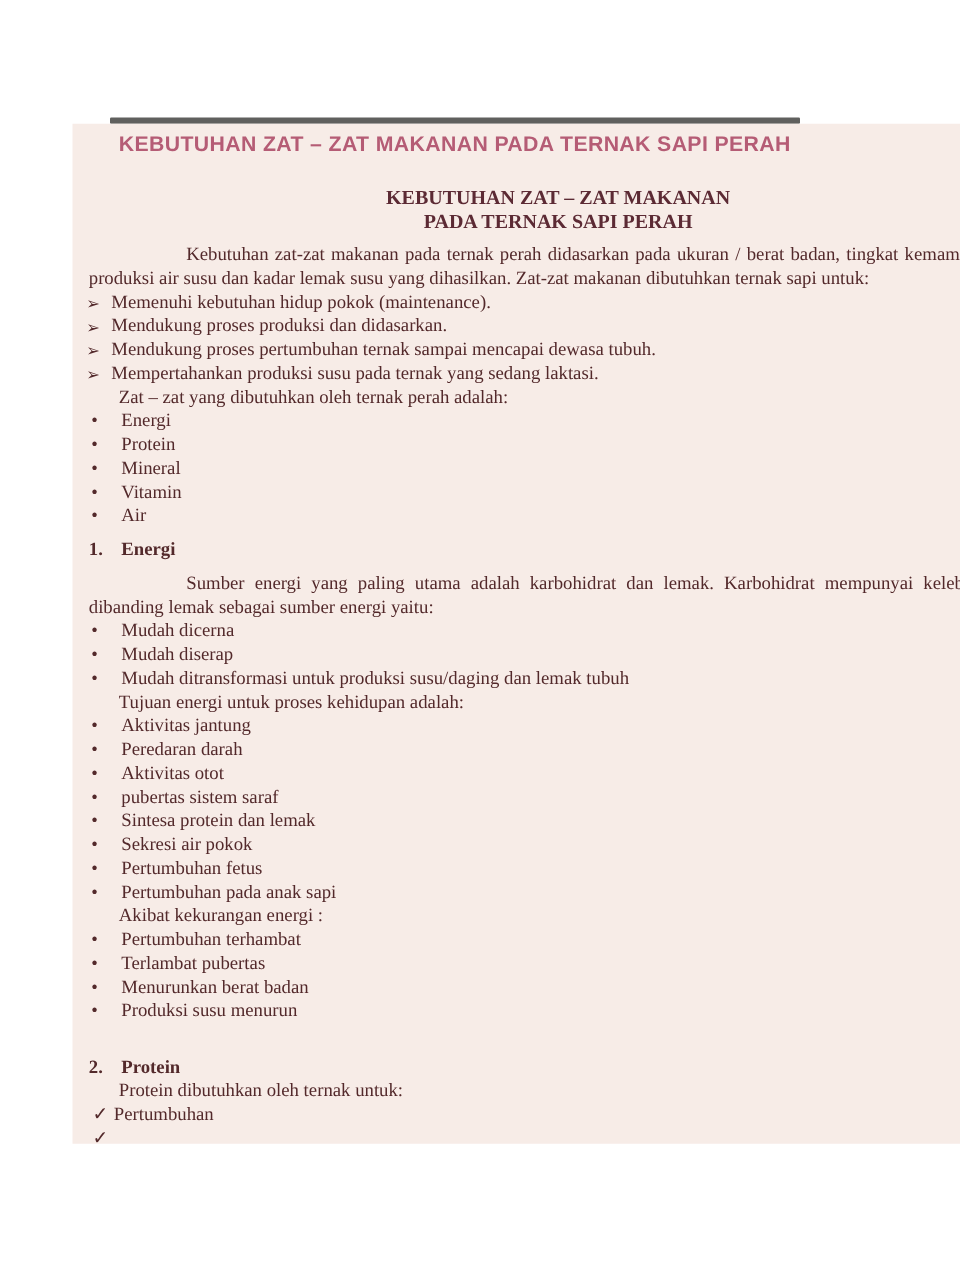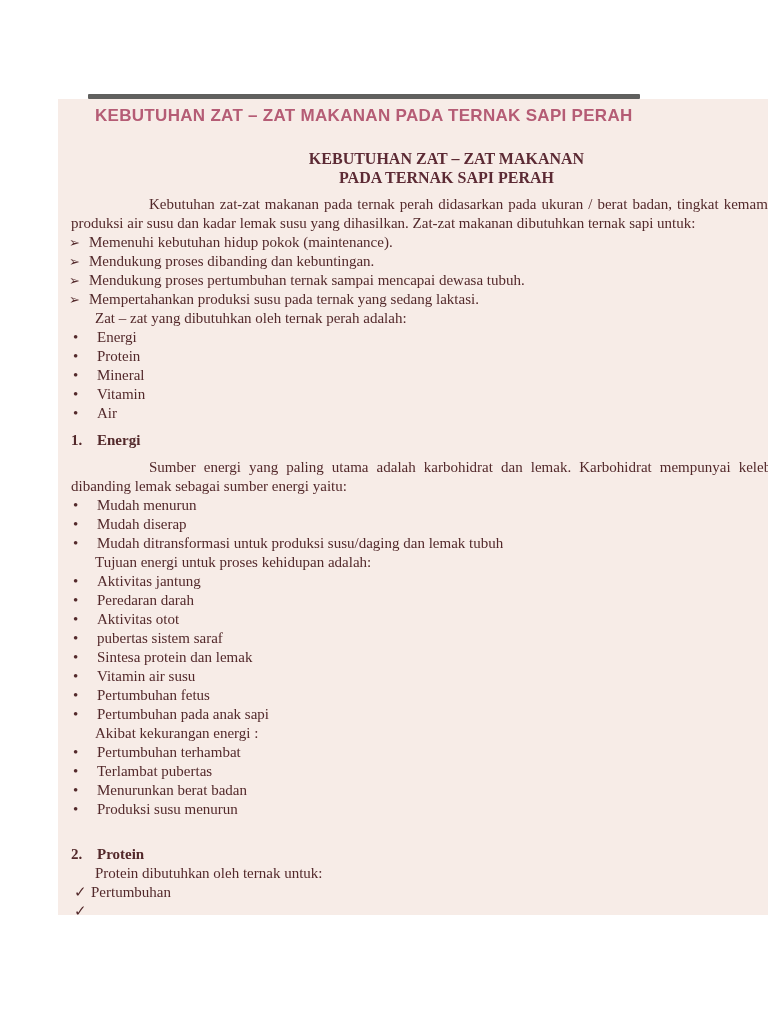--- a/index.html
+++ b/index.html
@@ -98,21 +98,21 @@
     </div>
 
     <p class="para">Kebutuhan zat-zat makanan pada ternak perah didasarkan pada ukuran / berat badan, tingkat kemampuan produksi air susu dan kadar lemak susu yang dihasilkan. Zat-zat makanan dibutuhkan ternak sapi untuk:</p>
 
     <div class="row arrow-row">
       <span class="marker">➢</span>
       <span>Memenuhi kebutuhan hidup pokok (maintenance).</span>
     </div>
     <div class="row arrow-row">
       <span class="marker">➢</span>
-      <span>Mendukung proses dibanding dan kebuntingan.</span>
+      <span>Mendukung proses produksi dan didasarkan.</span>
     </div>
     <div class="row arrow-row">
       <span class="marker">➢</span>
       <span>Mendukung proses pertumbuhan ternak sampai mencapai dewasa tubuh.</span>
     </div>
     <div class="row arrow-row">
       <span class="marker">➢</span>
       <span>Mempertahankan produksi susu pada ternak yang sedang laktasi.</span>
     </div>
 
@@ -140,21 +140,21 @@
     </div>
 
     <div class="sec-heading">
       <span class="num">1.</span><span>Energi</span>
     </div>
 
     <p class="para">Sumber energi yang paling utama adalah karbohidrat dan lemak. Karbohidrat mempunyai kelebihan dibanding lemak sebagai sumber energi yaitu:</p>
 
     <div class="row dot-row">
       <span class="marker">•</span>
-      <span>Mudah menurun</span>
+      <span>Mudah dicerna</span>
     </div>
     <div class="row dot-row">
       <span class="marker">•</span>
       <span>Mudah diserap</span>
     </div>
     <div class="row dot-row">
       <span class="marker">•</span>
       <span>Mudah ditransformasi untuk produksi susu/daging dan lemak tubuh</span>
     </div>
 
@@ -175,21 +175,21 @@
     <div class="row dot-row">
       <span class="marker">•</span>
       <span>pubertas sistem saraf</span>
     </div>
     <div class="row dot-row">
       <span class="marker">•</span>
       <span>Sintesa protein dan lemak</span>
     </div>
     <div class="row dot-row">
       <span class="marker">•</span>
-      <span>Vitamin air susu</span>
+      <span>Sekresi air pokok</span>
     </div>
     <div class="row dot-row">
       <span class="marker">•</span>
       <span>Pertumbuhan fetus</span>
     </div>
     <div class="row dot-row">
       <span class="marker">•</span>
       <span>Pertumbuhan pada anak sapi</span>
     </div>
 

